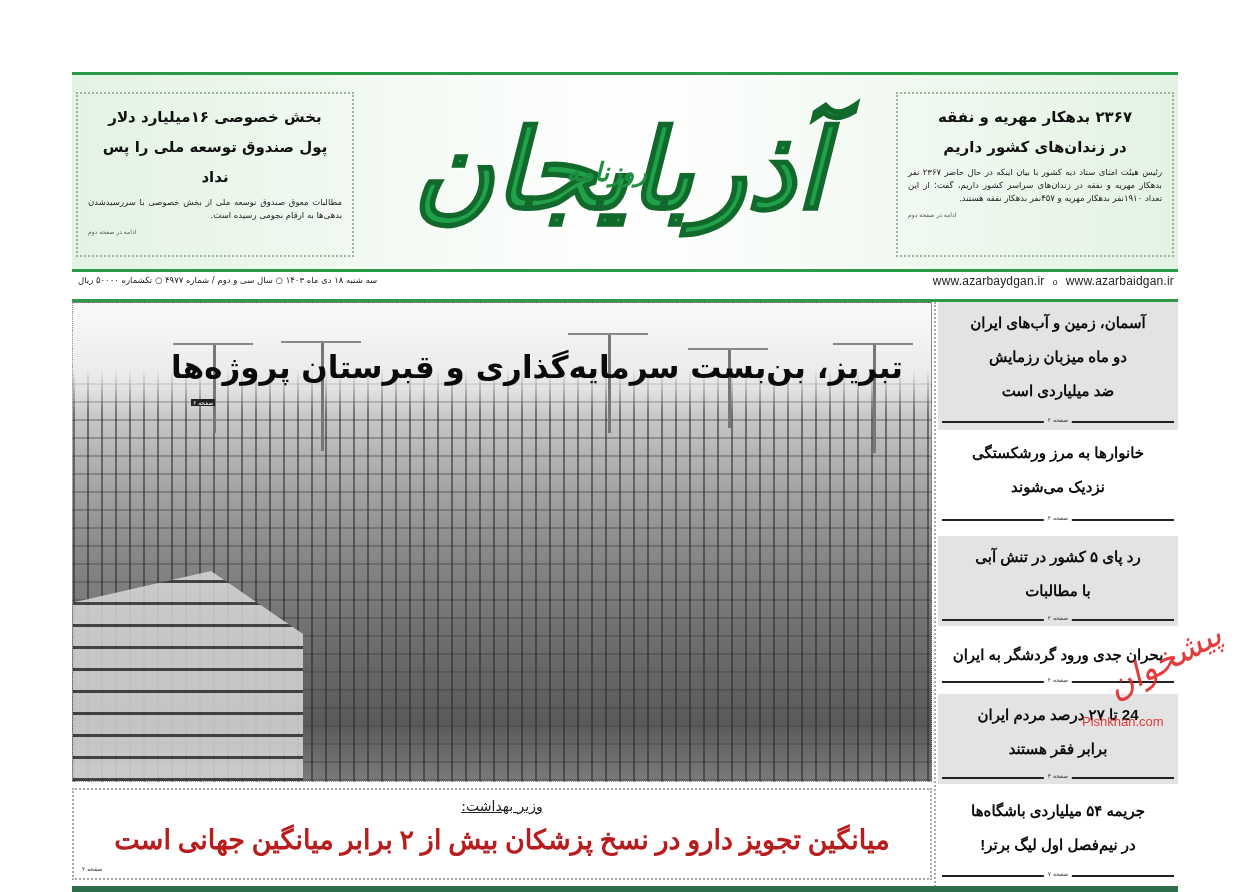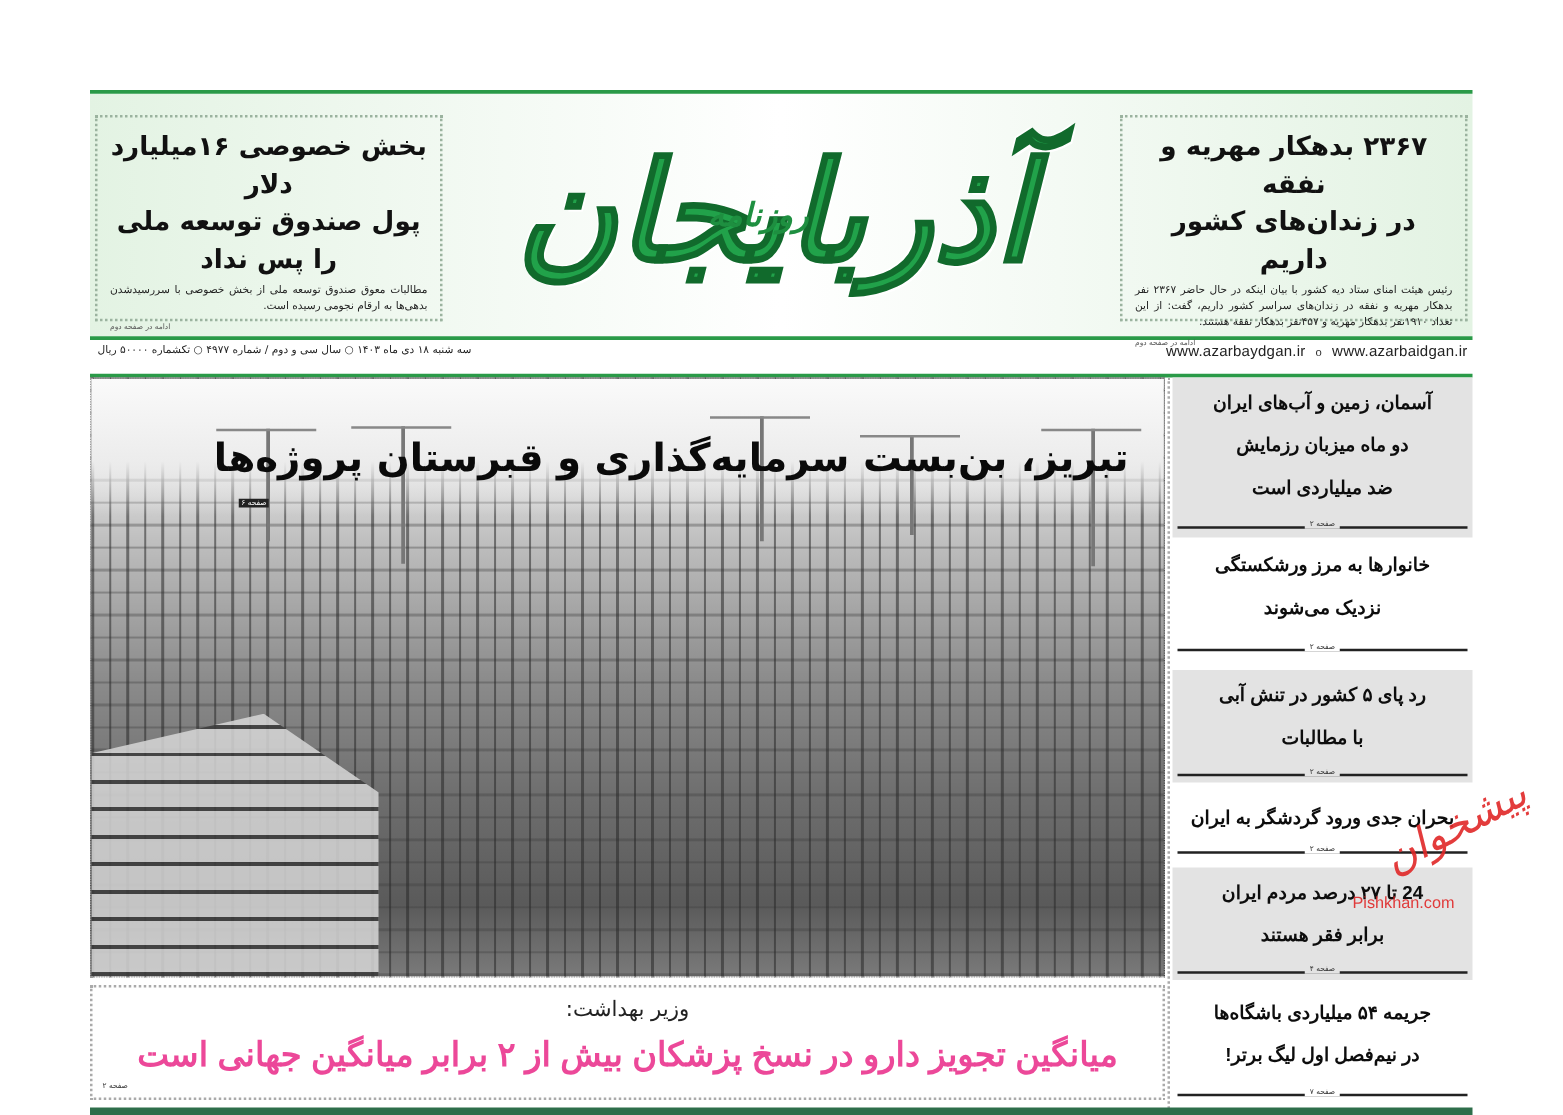--- a/index.html
+++ b/index.html
@@ -13,21 +13,21 @@
     border-top: 3px solid #2a9a48;
     border-bottom: 3px solid #2a9a48;
   }
   .teaser {
     position: absolute; top: 17px; width: 278px; height: 165px;
     border: 2px dotted #9bb39f; padding: 8px 10px; direction: rtl; text-align: center;
   }
   .teaser.left { left: 4px; }
   .teaser.right { right: 4px; }
   .teaser-title {
-    font-family: "DejaVu Sans", sans-serif; font-weight: bold; font-size: 21px;
+    font-family: "DejaVu Sans", sans-serif; font-weight: bold; font-size: 15px;
     line-height: 30px; color: #111;
   }
   .teaser-body {
     font-size: 8.5px; line-height: 13px; text-align: justify; margin-top: 4px; color: #222;
   }
   .teaser-more { font-size: 6px; color: #555; text-align: left; margin-top: 6px; direction: rtl; text-align: left; }
 
   .logo-wrap {
     position: absolute; left: 340px; top: 0; width: 430px; height: 215px; direction: rtl;
   }
@@ -89,24 +89,24 @@
   }
   .photo-page-ref {
     position: absolute; left: 118px; top: 96px; font-size: 6px; background: #222; color: #fff; padding: 0 2px;
   }
 
   
   .bottom-story {
     position: absolute; left: 72px; top: 788px; width: 860px; height: 92px;
     border: 2px dotted #aaa; direction: rtl; text-align: center;
   }
-  .bottom-kicker { font-size: 17px; margin-top: 8px; color: #222; }
+  .bottom-kicker { font-size: 14px; margin-top: 8px; color: #222; text-decoration: underline; }
   .bottom-headline {
-    font-family: Liberation Sans, sans-serif; font-weight: bold; font-size: 27px;
-    margin-top: 10px; letter-spacing: -0.5px; color: #ec4899;
+    font-family: Liberation Serif, serif; font-weight: bold; font-size: 27px;
+    margin-top: 10px; letter-spacing: -0.5px; color: #b91c1c;
   }
   .bottom-page-ref { position: absolute; left: 8px; bottom: 6px; font-size: 6px; color: #333; }
 
   
   .side-col { position: absolute; left: 938px; top: 302px; width: 240px; height: 585px; }
   .side-item { position: absolute; left: 0; width: 240px; direction: rtl; text-align: center; }
   .side-item.gray { background: #e3e3e3; }
   .side-text {
     font-family: Liberation Sans, sans-serif; font-weight: bold; font-size: 15px;
     line-height: 34px; color: #0d0d0d; padding-top: 4px;

